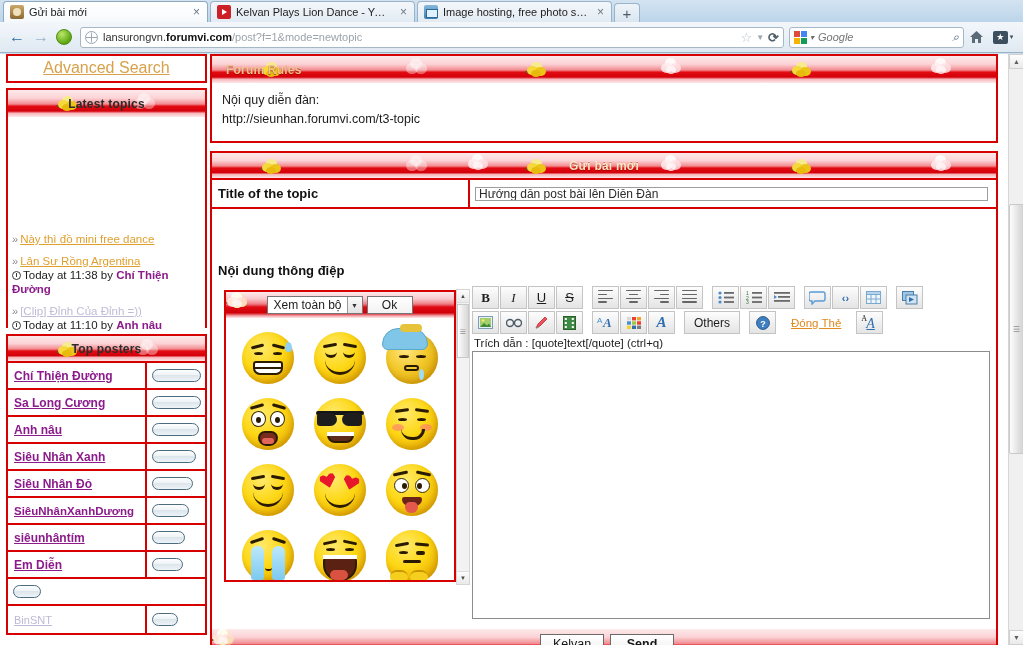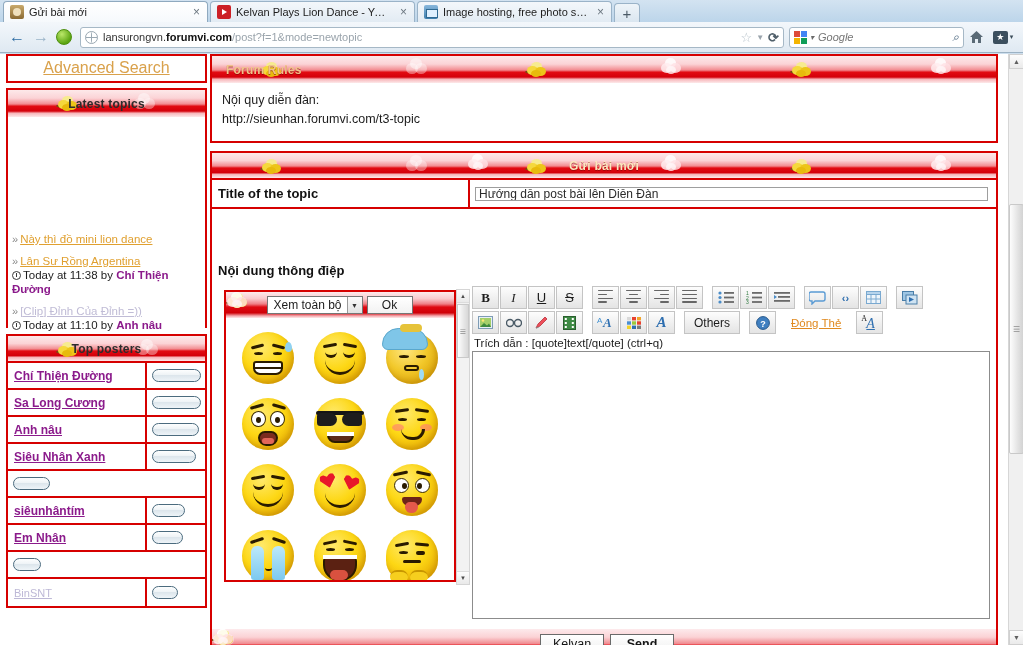--- a/index.html
+++ b/index.html
@@ -463,21 +463,21 @@
                       <span class="pet p2"></span>
                       <span class="pet p3"></span>
                     </div>
                 </div>
                 <span class="banner-title dark">Latest topics</span>
               </div>
               <div class="side-body">
                 <div class="latest-spacer"></div>
 
                 <div class="topic-item">
-                  <span class="topic-arrow">»</span><a href="#">Này thì đồ mini lion dance</a>
+                  <span class="topic-arrow">»</span><a href="#">Này thì đồ mini free dance</a>
                 </div>
 
                 <div class="topic-item" style="margin-top:4px">
                   <span class="topic-arrow">»</span><a href="#">Lân Sư Rồng Argentina</a>
                   <div class="topic-meta">
                     <span class="clockico"></span><span>Today at 11:38 by </span><b>Chí Thiện Đường</b>
                   </div>
                 </div>
 
                 <div class="topic-item" style="margin-top:4px">
@@ -526,32 +526,39 @@
                       <div class="poster-bar" style="width:47px"></div>
                     </div>
                 </div>
                 <div class="poster-row">
                   <div class="poster-name">Siêu Nhân Xanh</div>
                   <div class="poster-barcell">
                       <div class="poster-bar" style="width:44px"></div>
                     </div>
                 </div>
                 <div class="poster-row">
+                  <div class="poster-name">Siêu Nhân Đỏ</div>
+                  <div class="poster-barcell">
+                      <div class="poster-bar" style="width:41px"></div>
+                    </div>
+                </div>
+                <div class="poster-row">
+                  <div class="poster-name" style="font-size:11.5px">SiêuNhânXanhDương</div>
                   <div class="poster-barcell">
                       <div class="poster-bar" style="width:37px"></div>
                     </div>
                 </div>
                 <div class="poster-row">
                   <div class="poster-name">siêunhântím</div>
                   <div class="poster-barcell">
                       <div class="poster-bar" style="width:33px"></div>
                     </div>
                 </div>
                 <div class="poster-row">
-                  <div class="poster-name">Em Nhân</div>
+                  <div class="poster-name">Em Diễn</div>
                   <div class="poster-barcell">
                       <div class="poster-bar" style="width:31px"></div>
                     </div>
                 </div>
                 <div class="poster-row">
                   <div class="poster-barcell">
                       <div class="poster-bar" style="width:28px"></div>
                     </div>
                 </div>
                 <div class="poster-row">

